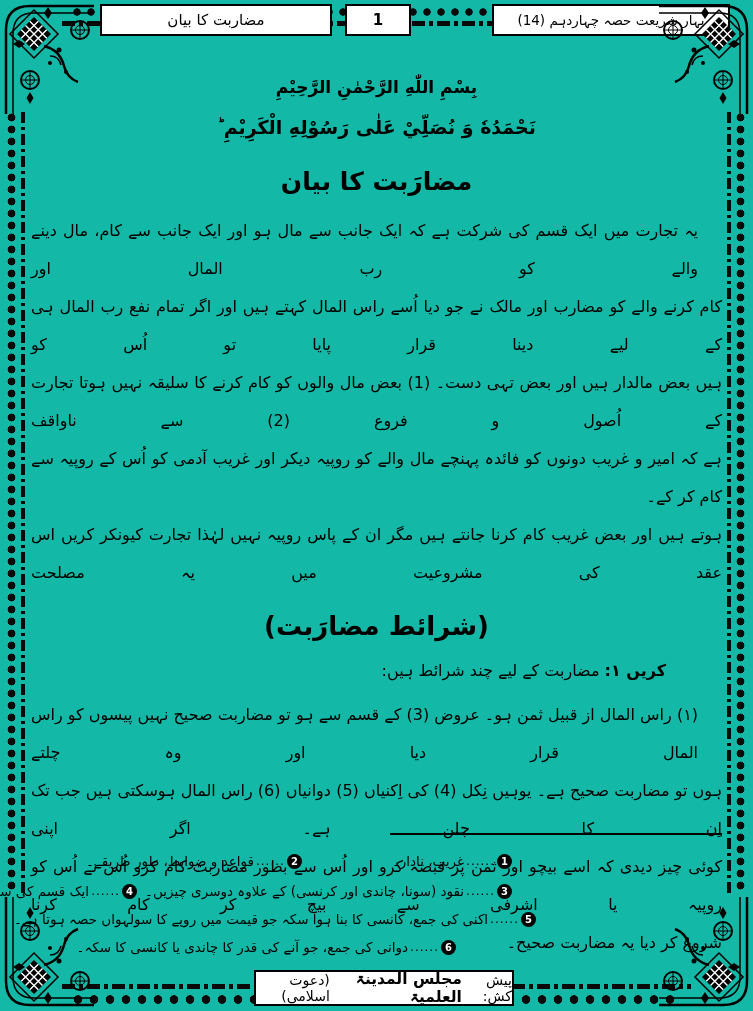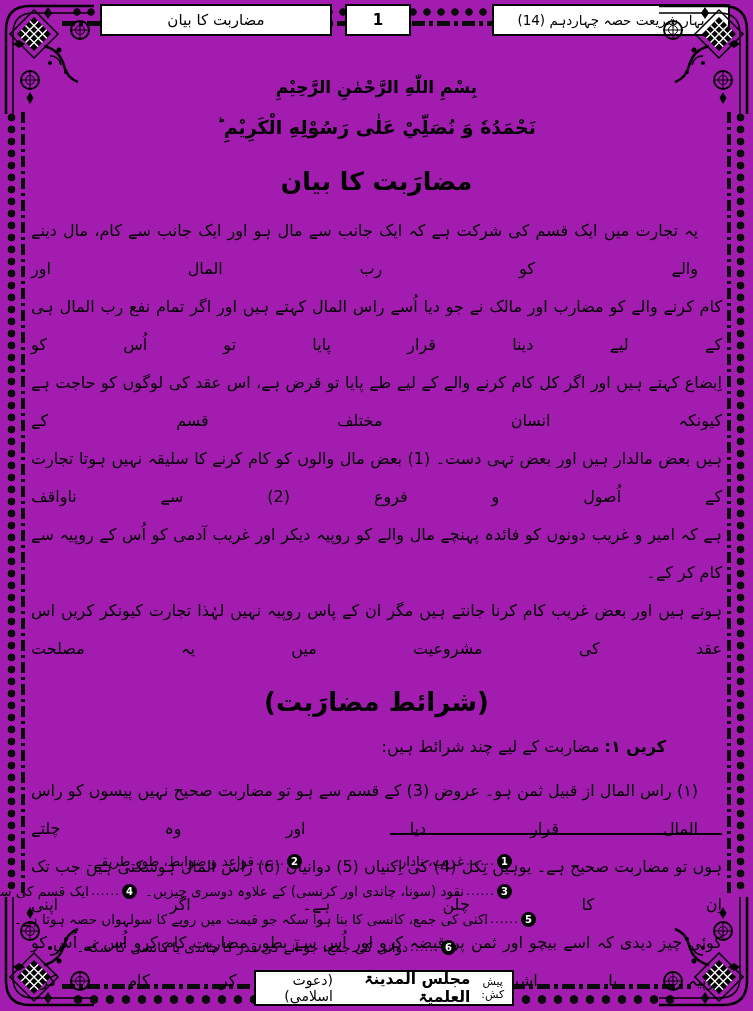--- a/index.html
+++ b/index.html
@@ -1,16 +1,16 @@
 <!DOCTYPE html>
 <html lang="ur"><head>
 <meta charset="utf-8">
 <style>
   html,body{margin:0;padding:0;background:#e8e8e8;}
-  .page{position:relative;width:753px;height:1011px;background:#a21caf;overflow:hidden;
+  .page{position:relative;width:753px;height:1011px;background:#14b8a6;overflow:hidden;
         font-family:"DejaVu Sans",sans-serif;color:#000;margin:0 auto;}
 
   
   .vbeads{position:absolute;top:112px;bottom:118px;width:11px;z-index:1;
           background-image:radial-gradient(circle at 5.5px 5.5px,#0a0a0a 3.6px,transparent 4.2px);
           background-size:11px 12px;background-repeat:repeat-y;}
   .vbeads.left{left:6px;} .vbeads.right{right:7px;}
   .vdash{position:absolute;top:112px;bottom:118px;width:4px;z-index:1;
          background:repeating-linear-gradient(180deg,#0a0a0a 0 11px,transparent 11px 15px,#0a0a0a 15px 18px,transparent 18px 22px);}
   .vdash.left{left:21px;} .vdash.right{right:22px;}
@@ -35,21 +35,21 @@
 
   
   .fband{position:absolute;bottom:0;left:62px;right:62px;height:50px;z-index:2;}
   .fdash{position:absolute;top:23px;left:0;right:0;height:5px;
          background:repeating-linear-gradient(90deg,#0a0a0a 0 13px,transparent 13px 17px,#0a0a0a 17px 21px,transparent 21px 25px);}
   .fdots{position:absolute;top:33px;left:10px;right:10px;height:11px;
          background-image:radial-gradient(circle at 6px 5.5px,#0a0a0a 4px,transparent 4.6px);
          background-size:16px 11px;background-repeat:repeat-x;}
   .fbox{position:absolute;left:192px;top:9px;width:256px;height:32px;background:#fff;border:2px solid #000;
         display:flex;align-items:center;justify-content:center;gap:3px;direction:rtl;z-index:4;}
-  .fbox .flabel{font-size:11px;text-align:center;}
+  .fbox .flabel{font-size:14px;}
   .fbox .forg{font-size:15.5px;font-weight:bold;}
   .fbox .fsuffix{font-size:14px;}
 
   
   .content{position:absolute;top:40px;left:31px;right:31px;z-index:2;}
   .bismillah{text-align:center;font-weight:bold;direction:rtl;margin-top:30px;}
   .bismillah .b1{font-size:17px;line-height:34px;}
   .bismillah .b2{font-size:19px;line-height:34px;margin-top:6px;}
   .main-title{text-align:center;font-size:25px;font-weight:bold;direction:rtl;margin:16px 0 0 0;line-height:44px;}
   .para{margin-top:8px;}
@@ -202,21 +202,20 @@
     <div class="bismillah">
       <div class="b1">بِسْمِ اللّٰهِ الرَّحْمٰنِ الرَّحِيْمِ</div>
       <div class="b2">نَحْمَدُهٗ وَ نُصَلِّيْ عَلٰى رَسُوْلِهِ الْكَرِيْمِ ؕ</div>
     </div>
 
     <div class="main-title">مضارَبت کا بیان</div>
 
     <div class="para">
       <div class="line first">یہ تجارت میں ایک قسم کی شرکت ہے کہ ایک جانب سے مال ہو اور ایک جانب سے کام، مال دینے والے کو رب المال اور</div>
       <div class="line">کام کرنے والے کو مضارب اور مالک نے جو دیا اُسے راس المال کہتے ہیں اور اگر تمام نفع رب المال ہی کے لیے دینا قرار پایا تو اُس کو</div>
-      <div class="line">اِبضاع کہتے ہیں اور اگر کل کام کرنے والے کے لیے طے پایا تو قرض ہے، اس عقد کی لوگوں کو حاجت ہے کیونکہ انسان مختلف قسم کے</div>
       <div class="line">ہیں بعض مالدار ہیں اور بعض تہی دست۔ (1) بعض مال والوں کو کام کرنے کا سلیقہ نہیں ہوتا تجارت کے اُصول و فروع (2) سے ناواقف</div>
       <div class="line short">ہے کہ امیر و غریب دونوں کو فائدہ پہنچے مال والے کو روپیہ دیکر اور غریب آدمی کو اُس کے روپیہ سے کام کر کے۔</div>
       <div class="line">ہوتے ہیں اور بعض غریب کام کرنا جانتے ہیں مگر ان کے پاس روپیہ نہیں لہٰذا تجارت کیونکر کریں اس عقد کی مشروعیت میں یہ مصلحت</div>
     </div>
 
     <div class="sect-title">(شرائط مضارَبت)</div>
 
     <div class="masala">
       <span class="mlabel">کریں ۱:</span>
       <span>مضاربت کے لیے چند شرائط ہیں:</span>

